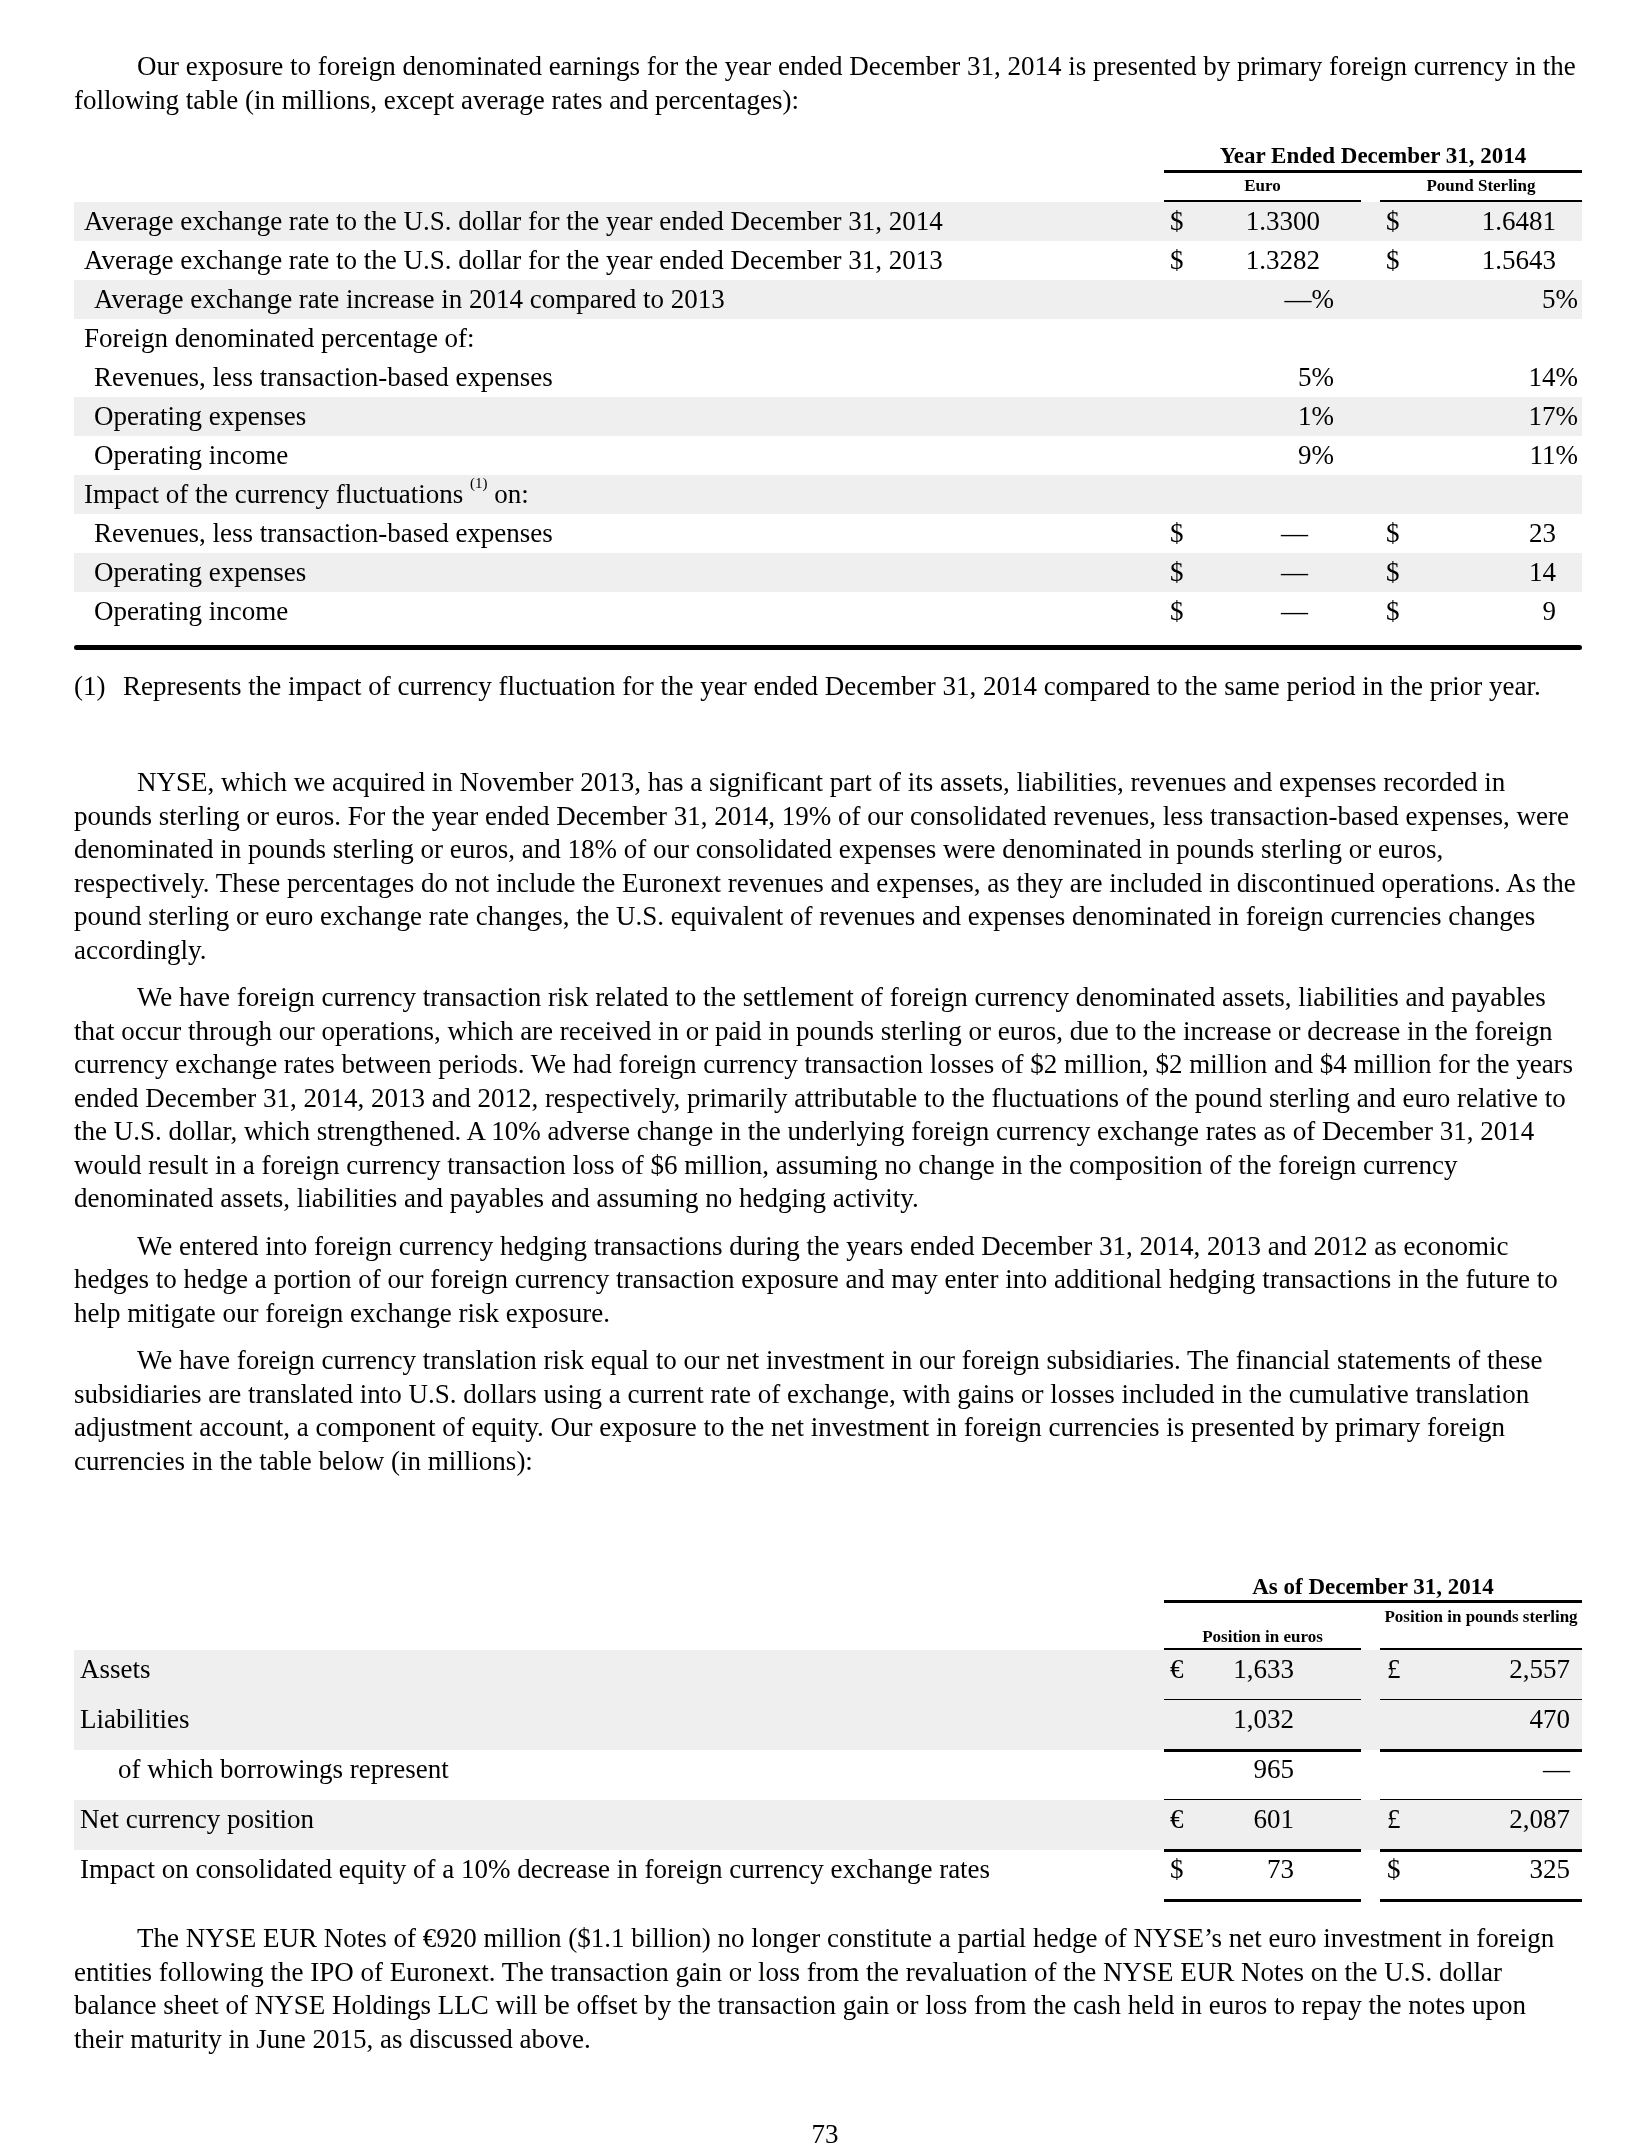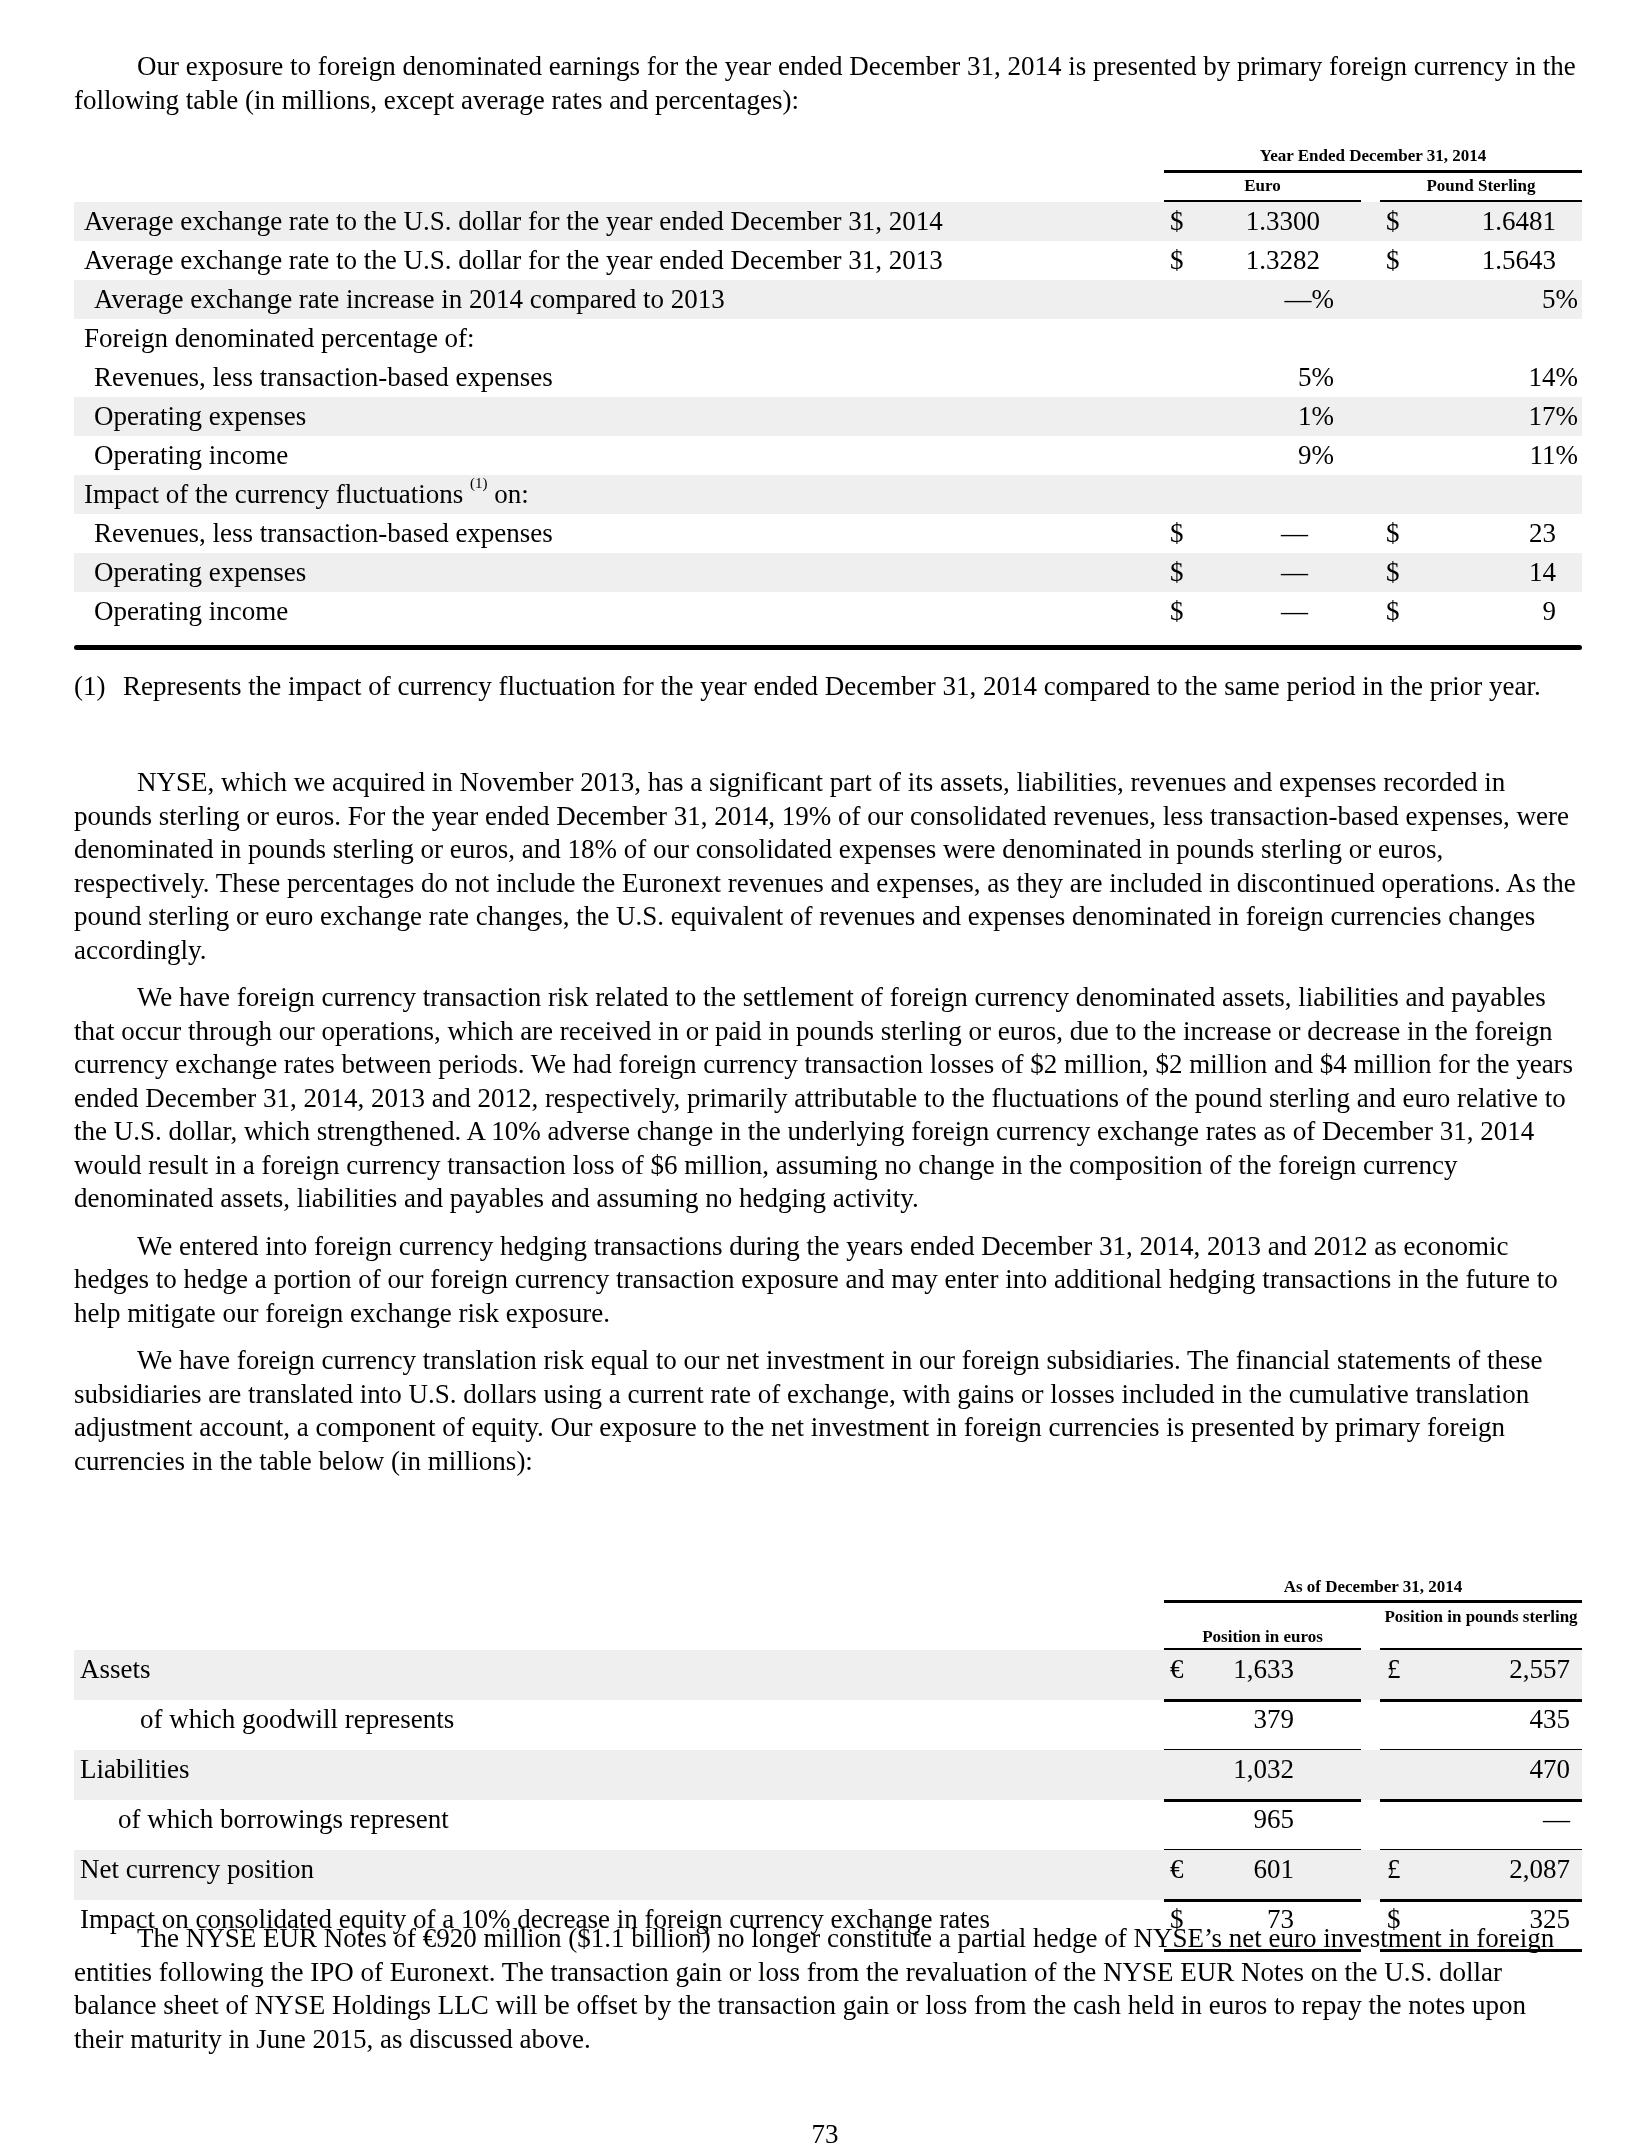--- a/index.html
+++ b/index.html
@@ -8,21 +8,21 @@
     font-family: "Liberation Serif", "DejaVu Serif", serif;
     color: #000; font-size: 27px; line-height: 33.5px;
   }
   .page { position: absolute; left: 74px; top: 50px; width: 1508px; }
   p.para { margin: 0; text-indent: 63px; text-align: left; }
   .block-gap { height: 14px; }
 
   
   .t1 { position: absolute; left: 0; top: 95px; width: 1508px; }
   .t1-head { position: relative; height: 57px; }
-  .hdr-group { position: absolute; left: 1090px; width: 418px; text-align: center; font-weight: bold; font-size: 17px; line-height: 22px; top: 0; }
+  .hdr-group { position: absolute; left: 1090px; width: 418px; text-align: center; font-weight: bold; font-size: 23px; line-height: 22px; top: 0; }
   .hdr-rule { position: absolute; left: 1090px; width: 418px; top: 25px; border-top: 3px solid #000; }
   .hdr-col { position: absolute; top: 30px; font-weight: bold; font-size: 17px; line-height: 22px; text-align: center; }
   .hdr-col-rule { position: absolute; top: 55px; border-top: 3px solid #000; }
   .row { position: relative; height: 39px; line-height: 39px; }
   .row.shade { background: #efefef; }
   .row .lbl { position: absolute; left: 10px; white-space: nowrap; }
   .row .lbl.ind { left: 20px; }
   .row .c1s { position: absolute; left: 1096px; }
   .row .c1v { position: absolute; right: 262px; text-align: right; }
   .row .c2s { position: absolute; left: 1312px; }
@@ -167,27 +167,20 @@
 
     <div class="row2 shade">
       <span class="lbl">Assets</span>
       <span class="c1s">€</span>
       <span class="c1v">1,633</span>
       <span class="c2s">£</span>
       <span class="c2v">2,557</span>
       <div class="rule-c1"></div>
       <div class="rule-c2"></div>
     </div>
-    <div class="row2">
-      <span class="lbl ind1">of which goodwill represents</span>
-      <span class="c1v">379</span>
-      <span class="c2v">435</span>
-      <div class="rule-c1"></div>
-      <div class="rule-c2"></div>
-    </div>
     <div class="row2 shade">
       <span class="lbl">Liabilities</span>
       <span class="c1v">1,032</span>
       <span class="c2v">470</span>
       <div class="rule-c1"></div>
       <div class="rule-c2"></div>
     </div>
     <div class="row2">
       <span class="lbl ind2">of which borrowings represent</span>
       <span class="c1v">965</span>

